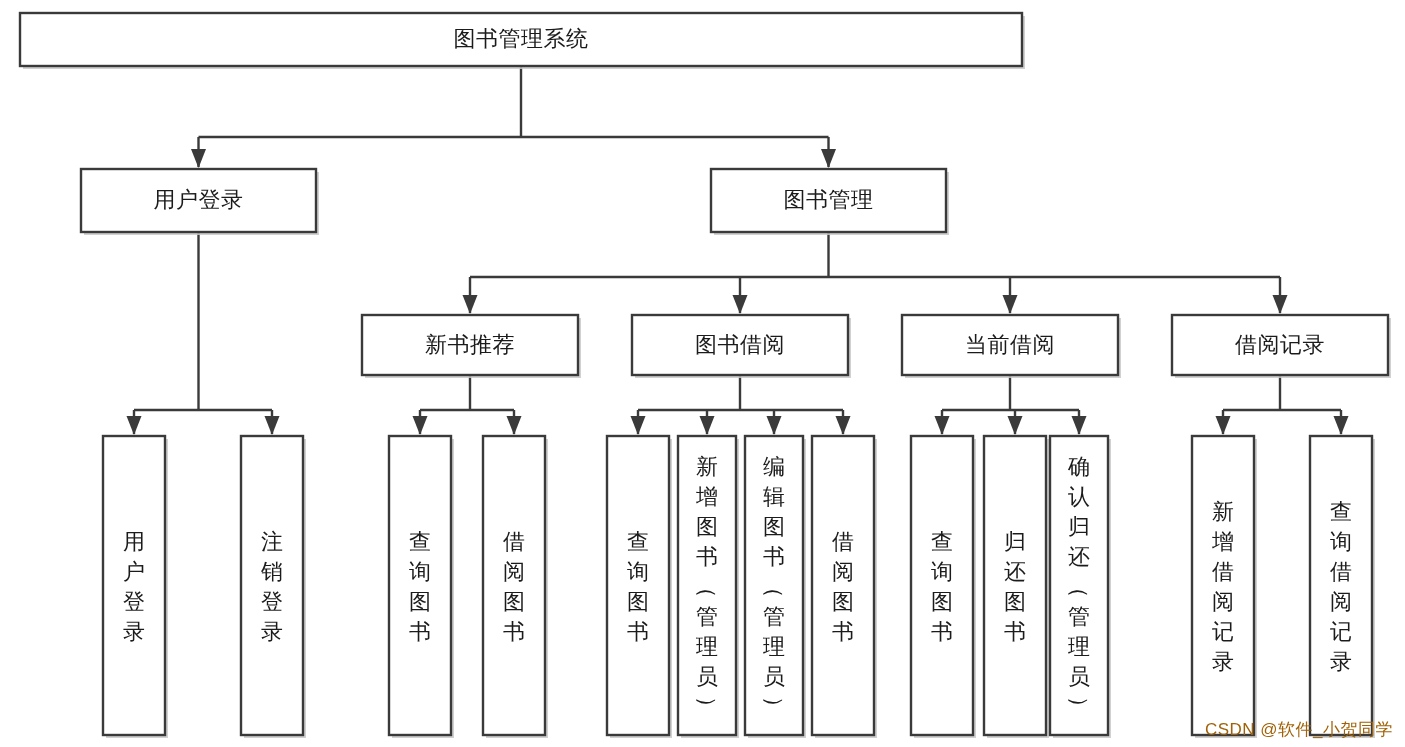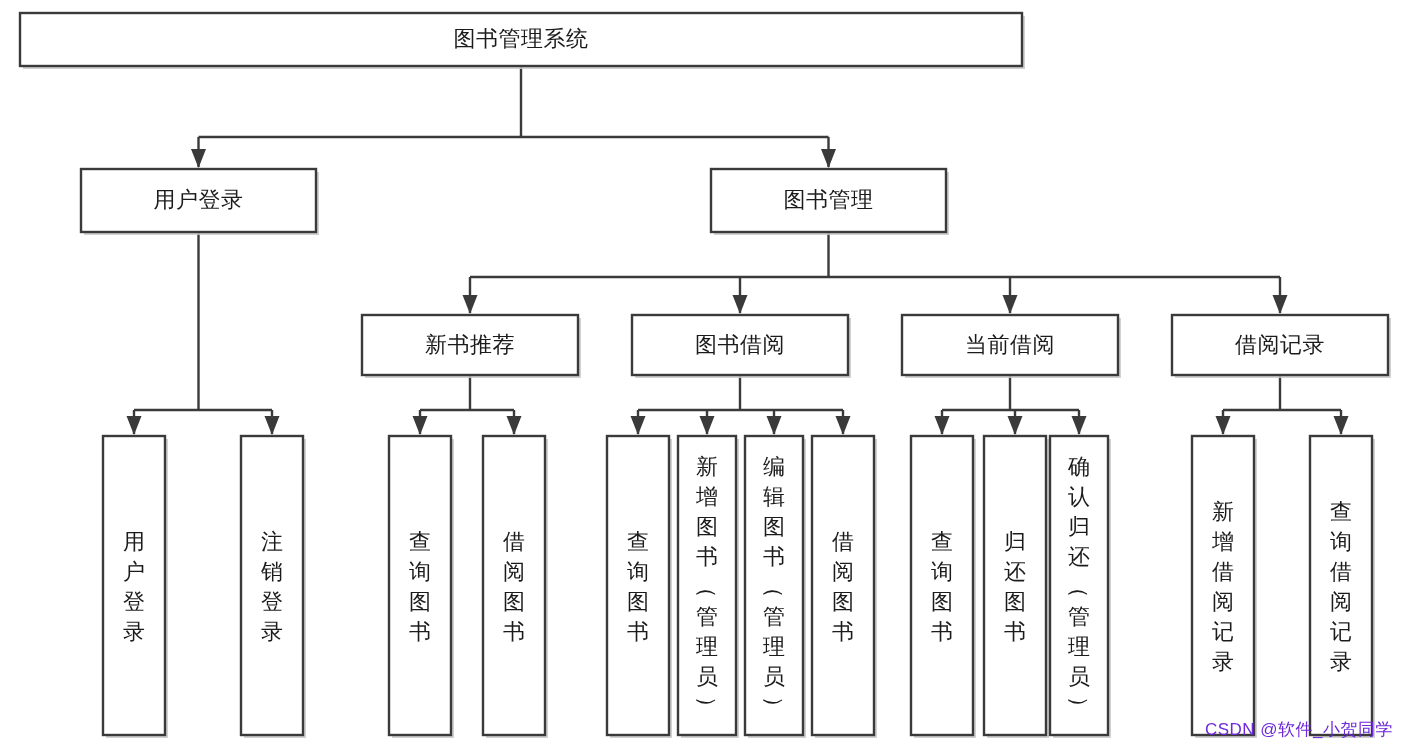--- a/index.html
+++ b/index.html
@@ -62,21 +62,21 @@
     font-size: 22px;
     fill: #1b1b1b;
     text-anchor: middle;
   }
   .watermark {
     position: absolute;
     right: 12px;
     bottom: 6px;
     font-family: "Liberation Sans", "DejaVu Sans", sans-serif;
     font-size: 17px;
-    color: #6d28d9;
+    color: #a16207;
     white-space: nowrap;
     user-select: none;
     letter-spacing: 0.5px;
   }
 </style>
 </head>
 <body>
 
 <div id="diagram-root">
 

